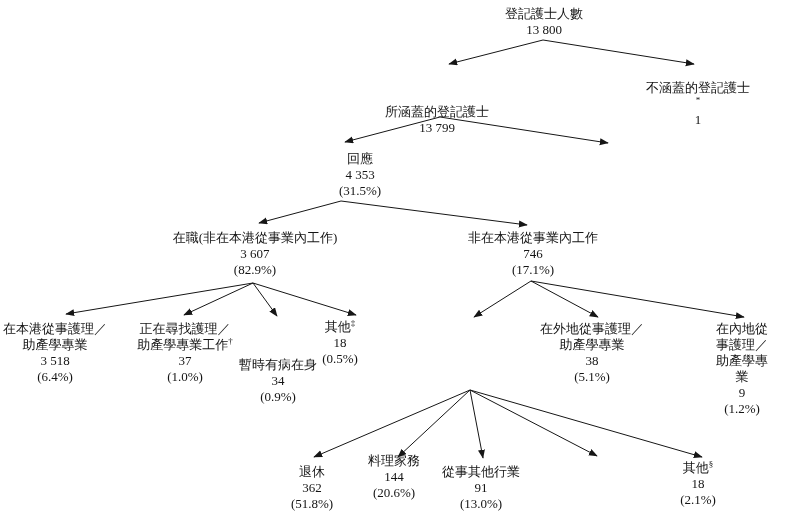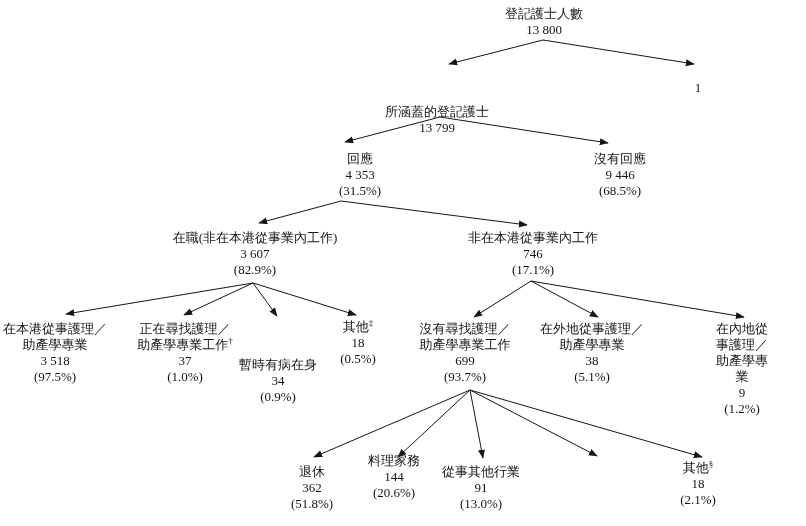--- a/index.html
+++ b/index.html
@@ -55,80 +55,70 @@
 
   </div>
 
   <div class="node" style="left:437px; top:80px;margin-top:24px;">
     <div class="lbl"><span>所涵蓋的登記護士</span></div>
     <div class="val">13 799</div>
 
   </div>
 
   <div class="node" style="left:698px; top:80px;">
+    <div class="lbl"><span>不涵蓋的登記護士</span><sup>*</sup></div>
     <div class="val">1</div>
 
   </div>
 
   <div class="node" style="left:360px; top:151px;">
     <div class="lbl"><span>回應</span></div>
     <div class="val">4 353</div>
     <div class="pct">(31.5%)</div>
   </div>
 
-  <div class="node" style="left:620px; top:151px;">
-    <div class="lbl"><span>沒有回應</span></div>
-    <div class="val">9 446</div>
-    <div class="pct">(68.5%)</div>
-  </div>
 
   <div class="node" style="left:255px; top:230px;">
     <div class="lbl"><span>在職(非在本港從事業內工作)</span></div>
     <div class="val">3 607</div>
     <div class="pct">(82.9%)</div>
   </div>
 
   <div class="node" style="left:533px; top:230px;">
     <div class="lbl"><span>非在本港從事業內工作</span></div>
     <div class="val">746</div>
     <div class="pct">(17.1%)</div>
   </div>
 
   <div class="node" style="left:55px; top:321px;">
     <div class="lbl"><span>在本港從事護理／
 助產學專業</span></div>
     <div class="val">3 518</div>
-    <div class="pct">(97.5%)</div>
+    <div class="pct">(6.4%)</div>
   </div>
 
   <div class="node" style="left:185px; top:321px;">
     <div class="lbl"><span>正在尋找護理／
 助產學專業工作</span><sup>†</sup></div>
     <div class="val">37</div>
     <div class="pct">(1.0%)</div>
   </div>
 
   <div class="node" style="left:278px; top:321px;margin-top:36px;">
     <div class="lbl"><span>暫時有病在身</span></div>
     <div class="val">34</div>
     <div class="pct">(0.9%)</div>
   </div>
 
-  <div class="node" style="left:358px; top:319px;">
+  <div class="node" style="left:340px; top:319px;">
     <div class="lbl"><span>其他</span><sup>‡</sup></div>
     <div class="val">18</div>
     <div class="pct">(0.5%)</div>
   </div>
 
-  <div class="node" style="left:465px; top:321px;">
-    <div class="lbl"><span>沒有尋找護理／
-助產學專業工作</span></div>
-    <div class="val">699</div>
-    <div class="pct">(93.7%)</div>
-  </div>
 
   <div class="node" style="left:592px; top:321px;">
     <div class="lbl"><span>在外地從事護理／
 助產學專業</span></div>
     <div class="val">38</div>
     <div class="pct">(5.1%)</div>
   </div>
 
   <div class="node" style="left:742px; top:321px;">
     <div class="lbl"><span>在內地從事護理／

